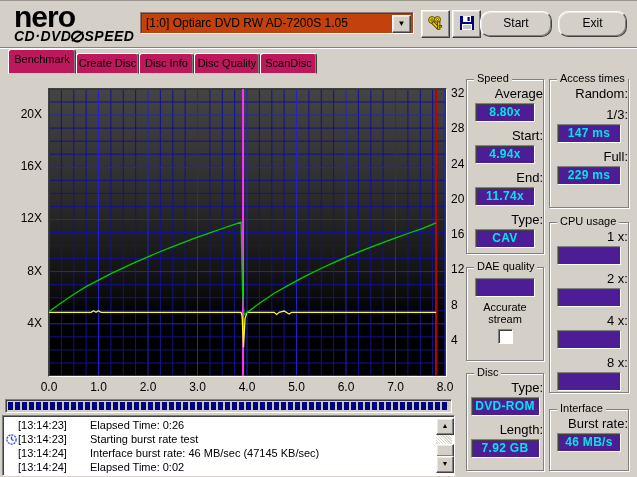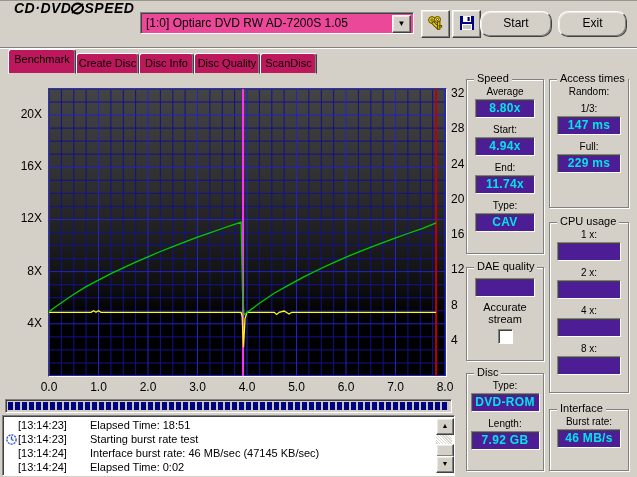--- a/index.html
+++ b/index.html
@@ -14,21 +14,21 @@
     background:#D4D0C8;
     border:1px solid;border-color:#FFFFFF #404040 #404040 #FFFFFF;
     box-shadow:inset -1px -1px 0 #808080, inset 1px 1px 0 #ECE9E2;
   }
   
   .header{position:absolute;left:0;top:0;width:637px;height:46px;}
   .logo{position:absolute;left:14px;top:2px;width:130px;cursor:default;}
   .logo-line1{font-size:30px;font-weight:900;letter-spacing:-1px;line-height:28px;}
   .logo-line2{font-size:14px;font-weight:bold;font-style:italic;letter-spacing:.5px;margin-top:-3px;white-space:nowrap;}
   .disc-glyph{display:inline-block;width:13px;height:13px;vertical-align:-2px;margin:0 0px;}
-  .combo{position:absolute;left:140px;top:11px;width:274px;height:22px;background:#ec4899;
+  .combo{position:absolute;left:140px;top:11px;width:274px;height:22px;background:#c2410c;
     border:1px solid;border-color:#808080 #fff #fff #808080;box-shadow:inset 1px 1px 0 #404040;
     box-sizing:border-box;cursor:default;}
   .combo-text{position:absolute;left:5px;top:3px;font-size:12px;white-space:nowrap;}
   .combo-btn{position:absolute;right:2px;top:2px;width:17px;height:16px;text-align:center;
     font-size:8px;line-height:16px;cursor:default;}
   .toolbtn{position:absolute;top:9px;width:27px;height:26px;cursor:default;}
   .toolbtn svg{display:block;margin:4px auto 0;}
   .pushbtn{position:absolute;top:10px;height:24px;font-size:12px;text-align:center;cursor:default;
     font-family:"Liberation Sans",sans-serif;border-radius:10px;}
   .pushbtn span{display:block;line-height:22px;}
@@ -65,35 +65,36 @@
     background:repeating-linear-gradient(45deg,#fff 0 1px,#D8D4CC 1px 2px);}
   .scrollbtn{position:absolute;left:0;width:16px;height:15px;font-size:7px;text-align:center;cursor:default;}
   .scrollbtn span{display:block;line-height:14px;}
   .scrollthumb{position:absolute;left:0;width:16px;height:11px;cursor:default;}
   
   .group{position:absolute;background:#D4D0C8;
     border:1px solid #808080;box-shadow:inset 1px 1px 0 #fff, 1px 1px 0 #fff;
     box-sizing:border-box;}
   .group-title{position:absolute;top:-8px;left:7px;background:#D4D0C8;padding:0 3px;font-size:11px;}
   .field{text-align:center;}
-  .field-label{margin:6px 0 2px;font-size:10px;}
+  .field-label{margin:6px 0 2px;font-size:13px;text-align:right;}
   .lcd{margin:0 auto;height:17px;line-height:17px;background:#4c1d95;color:#00E6E6;
     font-weight:bold;font-size:12px;text-align:center;letter-spacing:.3px;
     border:1px solid;border-color:#808080 #fff #fff #808080;box-shadow:inset 1px 1px 0 #404040;}
   .lcd.w58{width:58px;} .lcd.w62{width:62px;} .lcd.w67{width:67px;}
   .checkbox{width:13px;height:13px;background:#fff;margin:4px auto 0;
     border:1px solid;border-color:#808080 #fff #fff #808080;box-shadow:inset 1px 1px 0 #404040;
     cursor:default;}
   .wrap2{width:56px;margin:4px auto 0;line-height:12px;text-align:center;}
 </style>
 </head>
 <body>
 
 <div class="header">
   <div class="logo">
+    <div class="logo-line1">nero</div>
     <div class="logo-line2"><span>CD·DVD</span><span class="disc-glyph"><svg viewBox="0 0 14 14">
             <ellipse cx="7" cy="7" rx="6" ry="5.2" fill="none" stroke="#000" stroke-width="2.2" transform="rotate(-15 7 7)"></ellipse>
             <line x1="1" y1="12" x2="13" y2="2" stroke="#000" stroke-width="1.6"></line>
           </svg></span><span>SPEED</span></div>
   </div>
 
   <div class="combo">
     <span class="combo-text">[1:0]  Optiarc DVD RW AD-7200S 1.05</span>
     <span class="combo-btn raised">▼</span>
   </div>
@@ -175,21 +176,21 @@
     <div class="tick" style="left: 430.01px; top: 305px; width: 30px; text-align: center;">8.0</div>
   </div>
 
 <div class="progress">
   <div class="progress-fill" style="width: calc(100% - 4px);"></div>
 </div>
 
 <div class="logbox">
   <div class="logrow" style="top:3px;">
     <span class="log-time">[13:14:23]</span>
-    <span class="log-msg">Elapsed Time:  18:51</span>
+    <span class="log-msg">Elapsed Time:  0:26</span>
   </div>
   <div class="logrow" style="top:17px;">
     <span class="log-icon">
       <svg width="11" height="11" viewBox="0 0 11 11">
           <circle cx="5.5" cy="5.5" r="4.6" fill="#fff" stroke="#3355CC" stroke-width="1.4" stroke-dasharray="2 1"></circle>
           <line x1="5.5" y1="5.5" x2="5.5" y2="2.5" stroke="#2244BB" stroke-width="1.3"></line>
           <line x1="5.5" y1="5.5" x2="7.5" y2="6.5" stroke="#2244BB" stroke-width="1.3"></line>
         </svg>
     </span>
     <span class="log-time">[13:14:23]</span>

